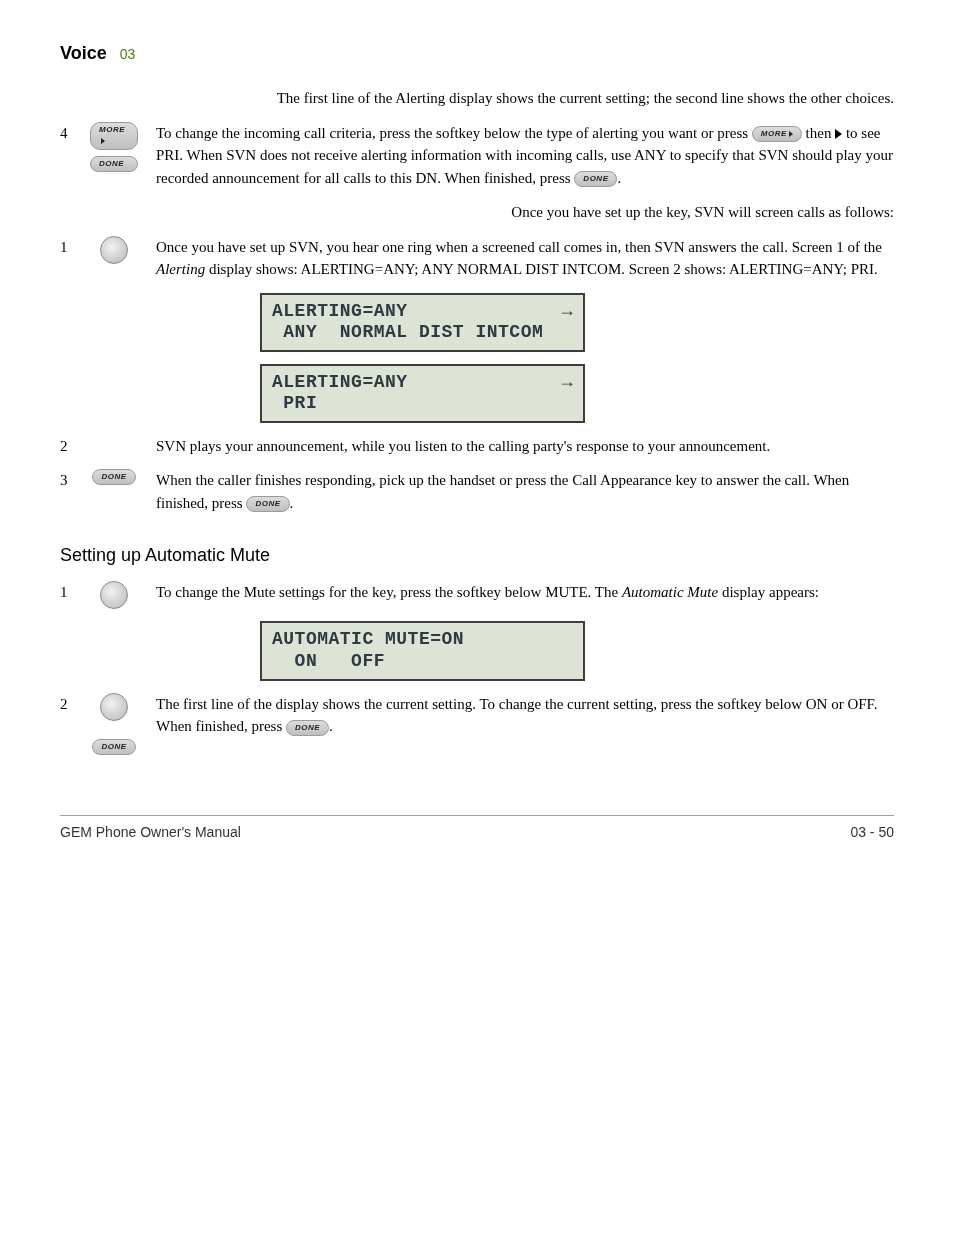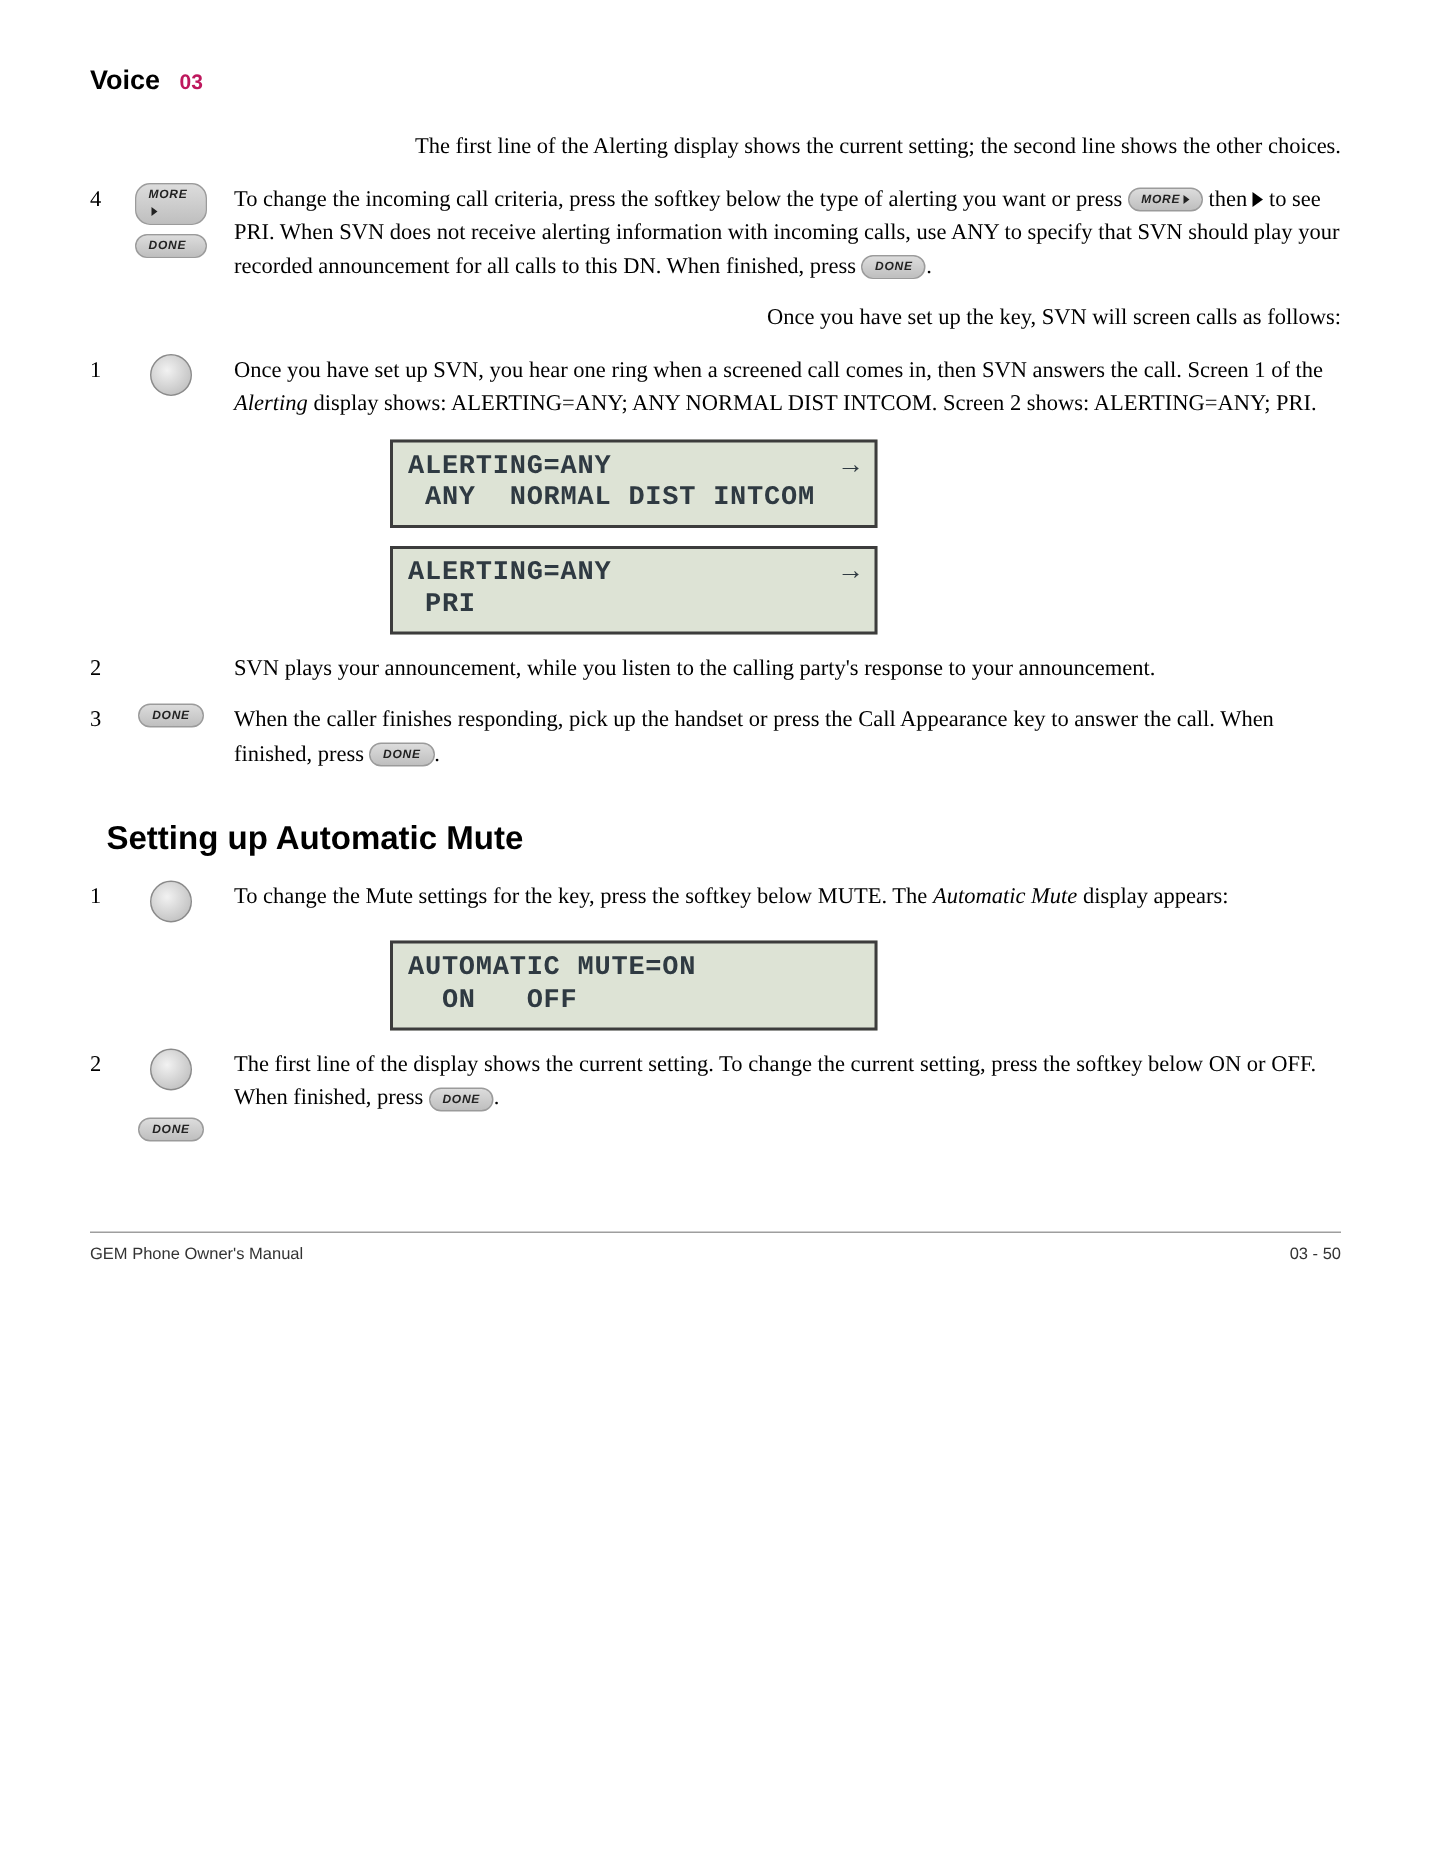--- a/index.html
+++ b/index.html
@@ -16,24 +16,24 @@
     padding: 40px 60px 50px 60px;
   }
   .running-header {
     font-family: Arial, Helvetica, sans-serif;
     font-size: 18px;
     font-weight: bold;
     color: #000;
     margin-bottom: 20px;
   }
   .running-header .chapter {
-    font-weight: bold;
+    font-weight: normal;
     font-size: 14px;
     margin-left: 8px;
-    color: #be185d;
+    color: #4d7c0f;
   }
   .body-text {
     margin: 0 0 12px 0;
   }
   .body-text.nudge { margin-left: 78px; text-align: right; }
   .step {
     display: flex;
     align-items: flex-start;
     margin: 12px 0;
   }
@@ -104,38 +104,38 @@
     line-height: 1.2;
     letter-spacing: 0.5px;
     white-space: pre;
   }
   .lcd .rarrow {
     float: right;
     font-weight: bold;
   }
   h2.section {
     font-family: Arial, Helvetica, sans-serif;
-    font-size: 22px;
-    font-weight: bold;
-    margin: 28px 0 10px 11px;
+    font-size: 18px;
+    font-weight: normal;
+    margin: 28px 0 10px 0;
   }
   .footer {
     margin-top: 60px;
     border-top: none;
   }
   .footer hr {
     border: none;
     border-top: 0.5px solid #9e9e9e;
     margin-bottom: 6px;
   }
   .footer-row {
     display: flex;
     justify-content: space-between;
     font-family: Arial, Helvetica, sans-serif;
-    font-size: 11px;
+    font-size: 14px;
     color: #333;
   }
   i.ui { }
 </style>
 </head>
 <body>
 <div class="page">
 
 <div class="running-header">
   <span>Voice</span>

